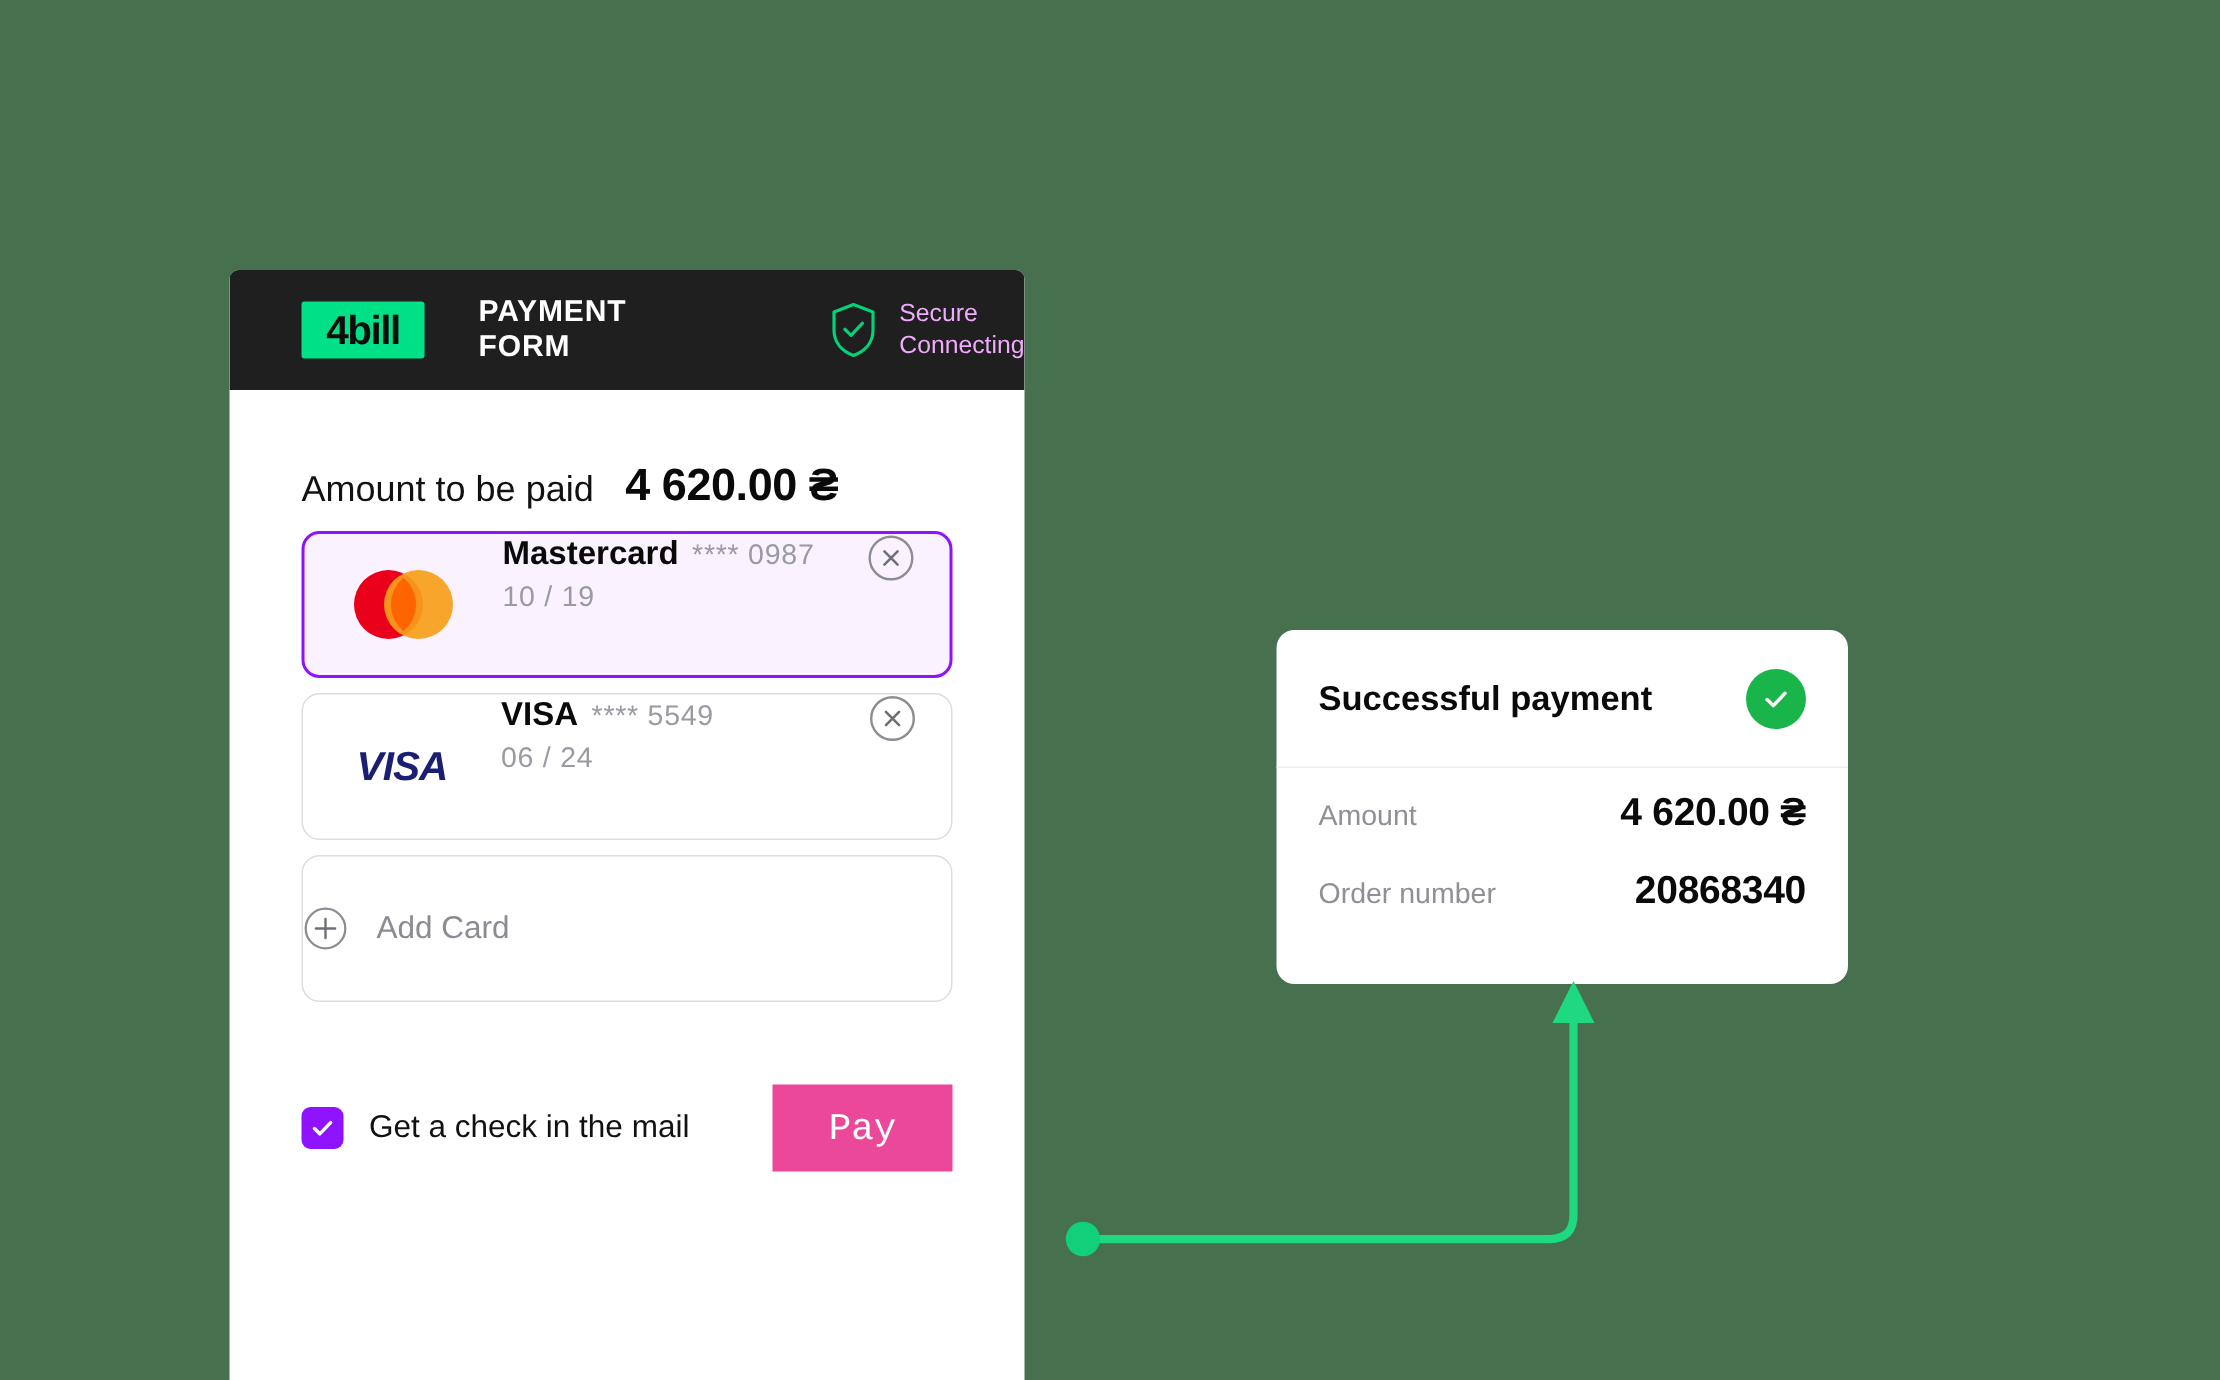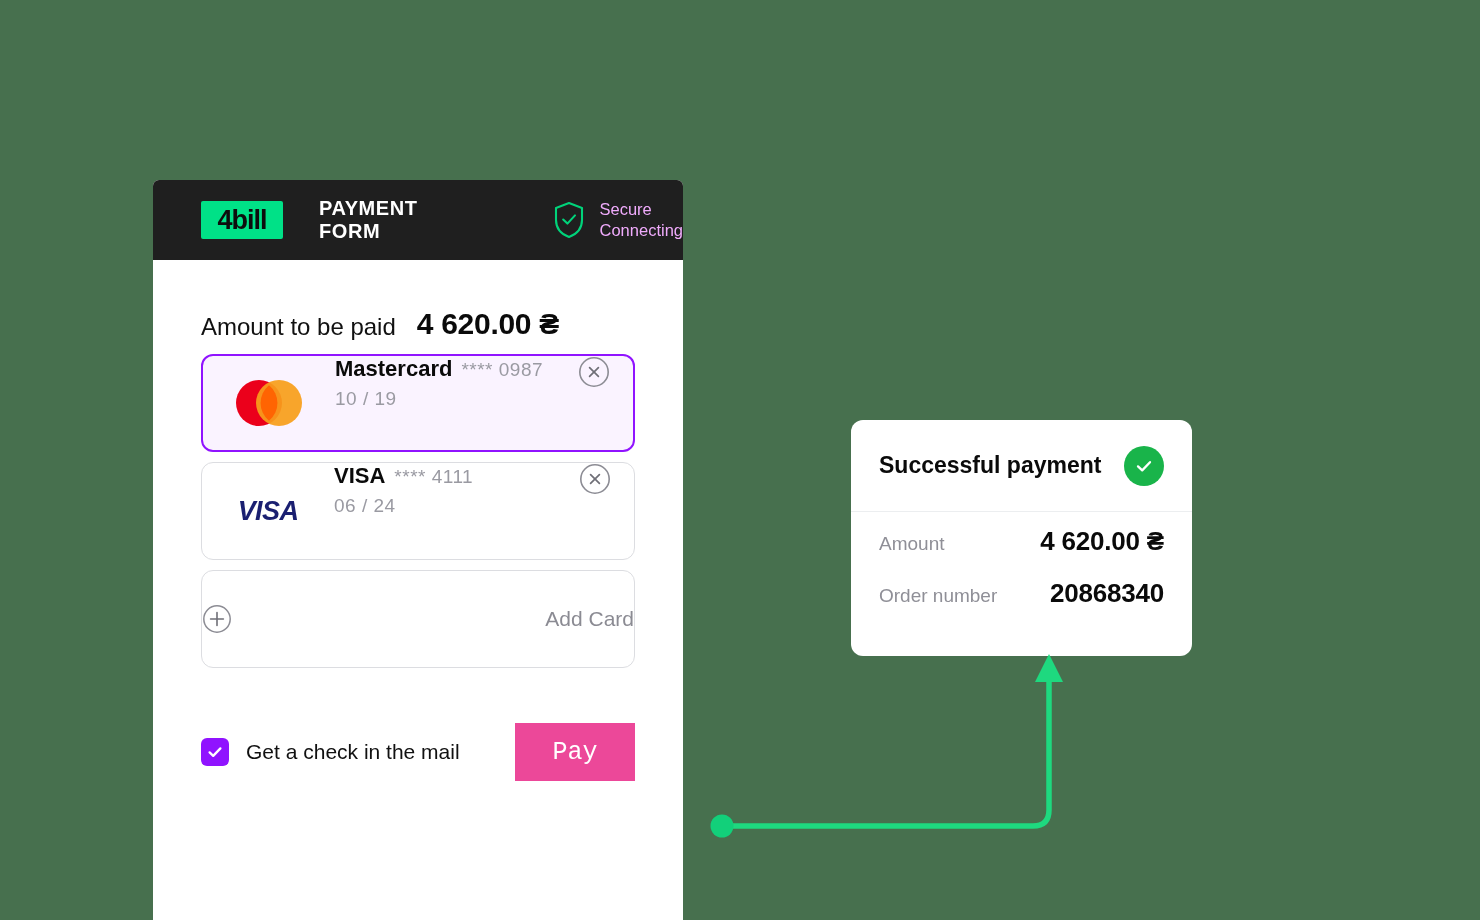--- a/index.html
+++ b/index.html
@@ -156,21 +156,21 @@
     cursor: pointer;
   }
 
   .add-card-row {
     height: 98px;
     border: 1.6px solid #dcdde1;
     border-radius: 12px;
     background: #ffffff;
     display: flex;
     align-items: center;
-    justify-content: space-between;
+    justify-content: flex-start;
     box-sizing: border-box;
     cursor: pointer;
   }
   .plus-icon { width: 30px; height: 30px; flex: none; }
   .add-card-label {
     font-size: 21px;
     color: #8b8b93;
     margin-left: 19px;
   }
 
@@ -214,21 +214,21 @@
     justify-content: center;
     cursor: pointer;
     border-radius: 0;
   }
 
   
   .success-panel {
     position: absolute;
     left: 851px;
     top: 420px;
-    width: 341px;
+    width: 381px;
     height: 236px;
     background: #ffffff;
     border-radius: 12px;
     box-sizing: border-box;
   }
   .success-header {
     height: 92px;
     display: flex;
     align-items: center;
     padding: 0 28px;
@@ -339,21 +339,21 @@
 
       <div class="card-row">
         <div class="card-brand-logo">
           <svg viewBox="0 0 98 32" width="98" height="32">
             <text x="49" y="25" text-anchor="middle" font-family="Liberation Sans, sans-serif" font-size="27" font-weight="700" font-style="italic" letter-spacing="-0.6" fill="#1A1F71">VISA</text>
           </svg>
         </div>
         <div class="card-info">
           <div class="card-line1">
             <span class="card-brand-name">VISA</span>
-            <span class="card-mask">**** 4111</span>
+            <span class="card-mask">**** 5549</span>
           </div>
           <div class="card-expiry">06 / 24</div>
         </div>
         <span class="card-remove">
           <svg viewBox="0 0 32 32" width="32" height="32">
             <circle cx="16" cy="16" r="14.2" fill="none" stroke="#8c8c94" stroke-width="1.6"></circle>
             <path d="M11.6 11.6 L20.4 20.4 M20.4 11.6 L11.6 20.4" stroke="#6f6f77" stroke-width="1.7" stroke-linecap="round"></path>
           </svg>
         </span>
       </div>

